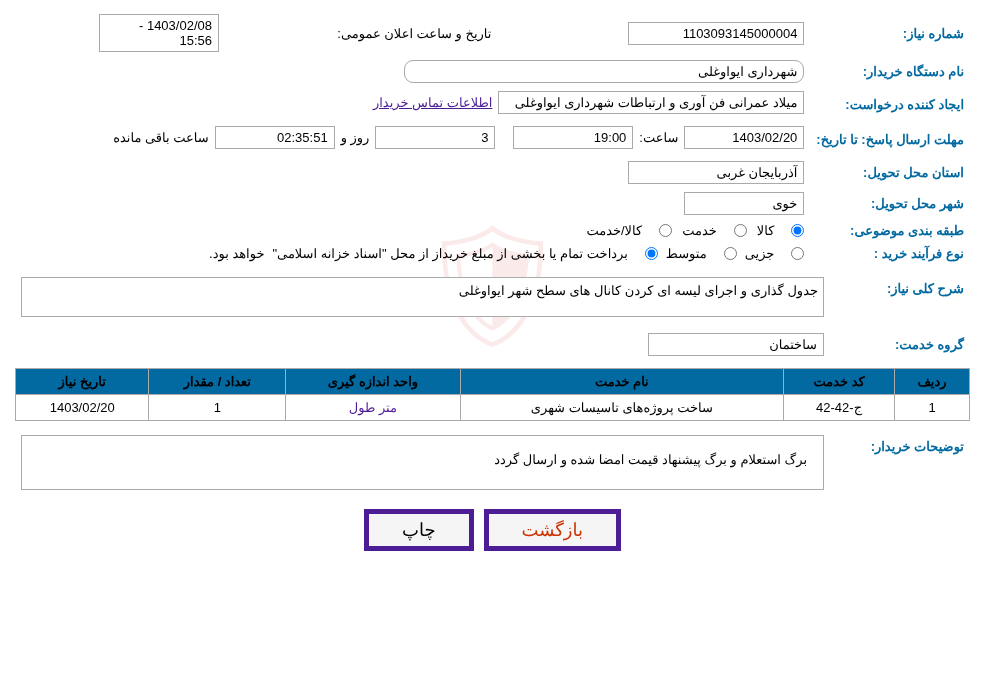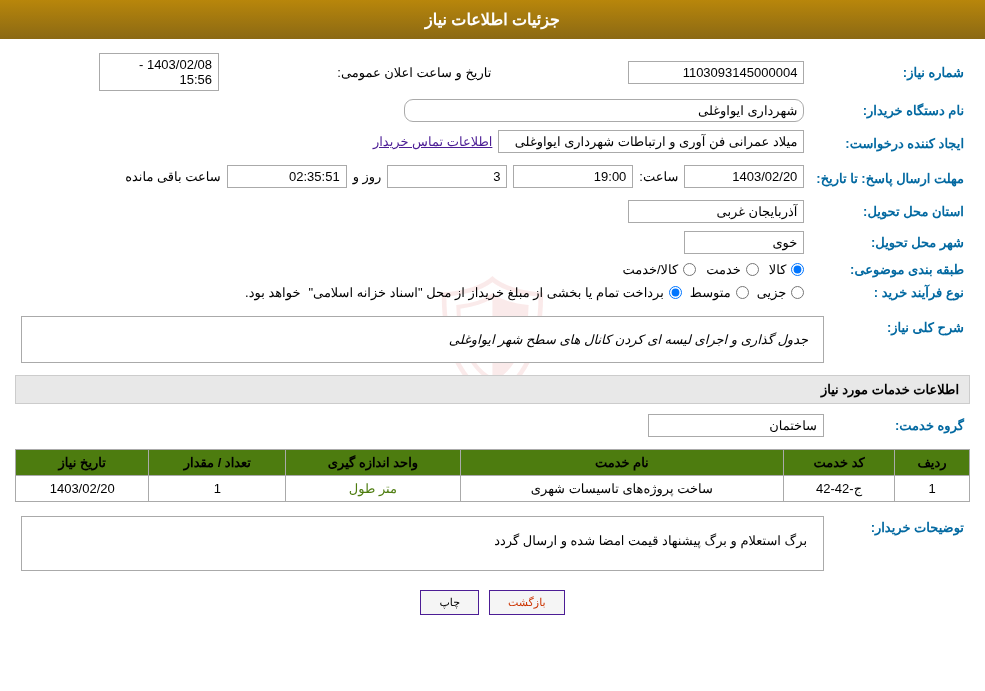--- a/index.html
+++ b/index.html
@@ -83,55 +83,55 @@
       cursor: pointer;
     }
     .radio-group {
       display: flex;
       gap: 10px;
       align-items: center;
     }
     .radio-item {
       display: flex;
       align-items: center;
-      gap: 5px;
+      gap: 17px;
     }
     .services-table {
       width: 100%;
       border-collapse: collapse;
       margin-top: 6px;
     }
     .services-table th {
-      background: #4d7c0f;
+      background: #0369a1;
       border: 1px solid #aaa;
       padding: 5px 8px;
       text-align: center;
       font-weight: bold;
     }
     .services-table td {
       border: 1px solid #aaa;
       padding: 5px 8px;
       text-align: center;
     }
     .services-table td.orange {
-      color: #4d7c0f;
+      color: #4c1d95;
     }
     .buttons-row {
       display: flex;
       justify-content: center;
       gap: 10px;
       margin-top: 15px;
       margin-bottom: 10px;
     }
     .btn {
-      padding: 5px 18px;
-      border: 1px solid #4c1d95;
+      padding: 5px 33px;
+      border: 5px solid #4c1d95;
       background: #f0f0f0;
       cursor: pointer;
-      font-size: 11px;
+      font-size: 18px;
       font-family: Tahoma, Arial, sans-serif;
     }
     .btn-print {
       background: #f5f5f5;
     }
     .btn-back {
       background: #f5f5f5;
       color: #cc3300;
     }
     .watermark-area {
@@ -155,23 +155,20 @@
     .desc-label-cell {
       vertical-align: top;
       padding-top: 8px;
       margin-top: 48px;
     }
   </style>
 </head>
 <body>
 
 <div class="page-container">
-  <div class="header-bar">
-    <span>جزئیات اطلاعات نیاز</span>
-  </div>
 
   <div class="main-content watermark-area">
     <div class="shield-watermark">🛡</div>
     <div class="content-overlay">
 
       <table class="info-table">
         <tbody>
             <tr>
           <td class="label-cell">شماره نیاز:</td>
           <td class="value-cell">
@@ -199,21 +196,21 @@
             </div>
           </td>
         </tr>
 
         <tr>
           <td class="label-cell">مهلت ارسال پاسخ: تا تاریخ:</td>
           <td class="value-cell" colspan="3">
             <div class="row-flex">
               <div class="input-box input-small">1403/02/20</div>
               <span>ساعت:</span>
-              <div class="input-box" style="width:70px;">19:00</div>
+              <div class="input-box" style="width:70px;margin-left:12px;">19:00</div>
               <div class="input-box" style="width:40px;">3</div>
               <span>روز و</span>
               <div class="input-box" style="width:80px;">02:35:51</div>
               <span>ساعت باقی مانده</span>
             </div>
           </td>
         </tr>
 
         <tr>
           <td class="label-cell">استان محل تحویل:</td>
@@ -270,27 +267,26 @@
           </td>
         </tr>
       </tbody>
         </table>
 
       <table class="info-table" style="margin-top:8px;">
         <tbody>
             <tr>
           <td class="label-cell desc-label-cell" style="vertical-align:top; padding-top:8px;">شرح کلی نیاز:</td>
           <td>
-            <div class="input-box" style="width:100%; min-height:40px; padding:15px;font-style:italic;">جدول گذاری و اجرای لیسه ای کردن کانال های سطح شهر ایواوغلی</div>
+            <div class="input-box" style="width:100%; min-height:40px; padding:5px;">جدول گذاری و اجرای لیسه ای کردن کانال های سطح شهر ایواوغلی</div>
           </td>
         </tr>
       </tbody>
         </table>
 
-      <div class="section-title">اطلاعات خدمات مورد نیاز</div>
 
       <table class="info-table">
         <tbody>
             <tr>
           <td class="label-cell">گروه خدمت:</td>
           <td>
             <div class="input-box input-medium">ساختمان</div>
           </td>
         </tr>
       </tbody>

